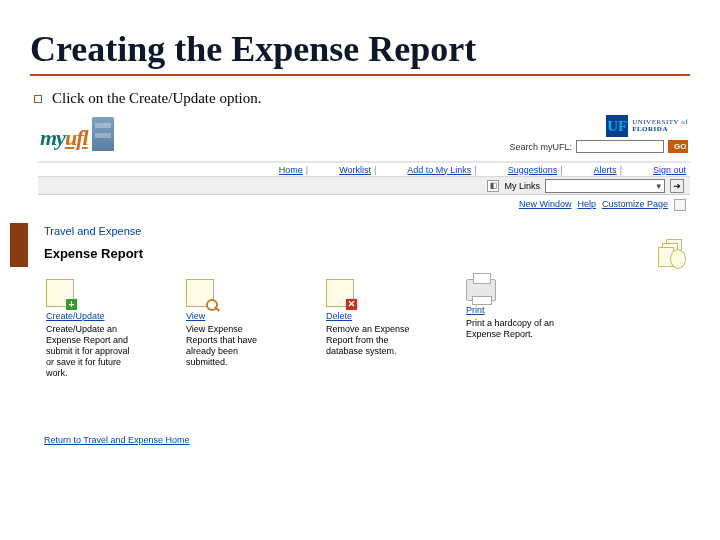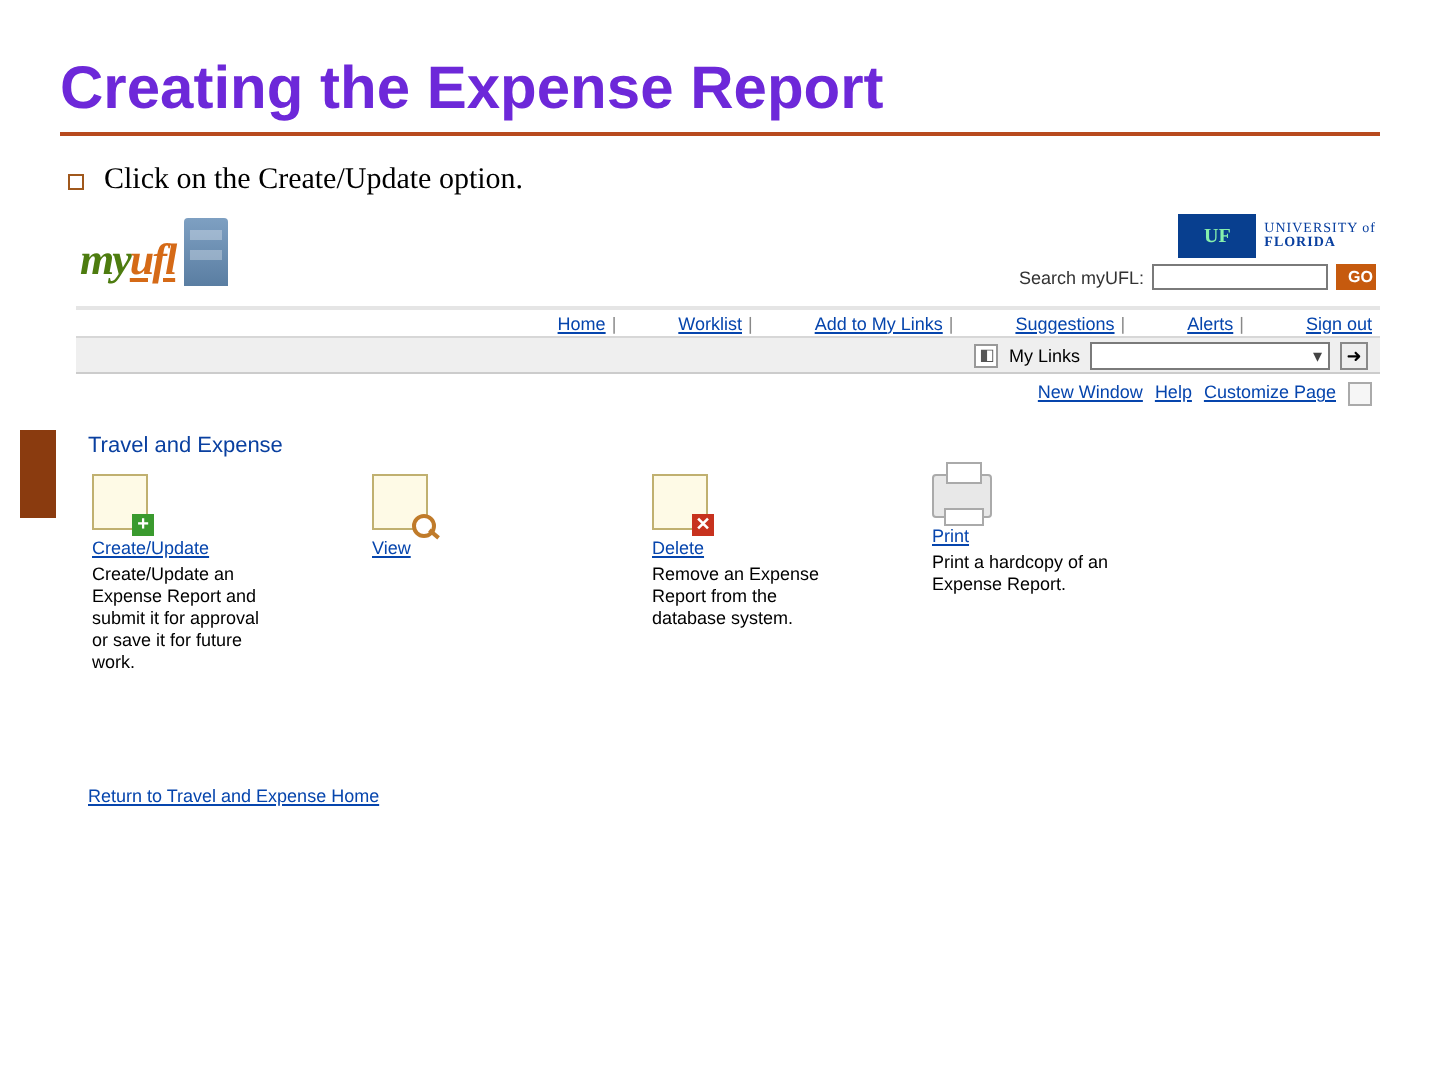--- a/index.html
+++ b/index.html
@@ -9,24 +9,24 @@
     background: #fff;
     font-family: Arial, Helvetica, sans-serif;
     width: 720px;
     height: 540px;
     overflow: hidden;
   }
   .slide {
     padding: 28px 30px 0 30px;
   }
   .slide-title {
-    font-family: Liberation Sans, sans-serif;
-    font-size: 30px;
+    font-family: Liberation Serif, serif;
+    font-size: 36px;
     font-weight: bold;
-    color: #6d28d9;
+    color: #0f172a;
     margin: 0 0 4px 0;
   }
   .title-rule {
     height: 2px;
     background: #b84a1e;
     margin-bottom: 14px;
   }
   .bullet-row {
     display: flex;
     align-items: center;
@@ -75,21 +75,21 @@
     gap: 2px;
     padding: 4px 0 0 2px;
   }
   .logo-my {
     font-family: Georgia, serif;
     font-size: 22px;
     font-weight: bold;
     font-style: italic;
     letter-spacing: -1px;
   }
-  .logo-my .c1 { color: #4d7c0f; }
+  .logo-my .c1 { color: #0f766e; }
   .logo-my .c2 { color: #d56a17; text-decoration: underline; }
   .logo-cent {
     width: 22px;
     height: 34px;
     background: linear-gradient(#7ea0c2, #5a7ea2);
     border-radius: 2px 2px 0 0;
     position: relative;
     margin-left: 2px;
   }
   .logo-cent::before, .logo-cent::after {
@@ -108,26 +108,26 @@
     padding: 2px 2px 0 0;
   }
   .uf-logo {
     display: flex;
     align-items: center;
     justify-content: flex-end;
     gap: 4px;
     margin-bottom: 3px;
   }
   .uf-sq {
-    width: 39px;
+    width: 22px;
     height: 22px;
     background: #083f8f;
-    color: #86efac;
+    color: #0ea5e9;
     font-weight: bold;
-    font-size: 10px;
+    font-size: 15px;
     display: flex;
     align-items: center;
     justify-content: center;
     font-family: "Times New Roman", serif;
   }
   .uf-text {
     line-height: 7px;
     font-size: 7px;
     color: #0a40a0;
     font-family: "Times New Roman", serif;
@@ -399,34 +399,44 @@
     <div class="util-row">
       <a>New Window</a>
       <a>Help</a>
       <a>Customize Page</a>
       <span class="util-ico"></span>
     </div>
 
     
     <div class="sec">
       <div class="sec-h1">Travel and Expense</div>
+      <div class="sec-h2">
+        <span>Expense Report</span>
+        <span class="doc-stack">
+          <span></span>
+            <span></span>
+            <span></span>
+          <span class="doc-dot"></span>
+        </span>
+      </div>
 
       <div class="action-grid">
         <div class="action">
           <div class="aicon">
               <span class="corner-plus">+</span>
             </div>
           <a class="action-title">Create/Update</a>
           <div>Create/Update an Expense Report and submit it for approval or save it for future work.</div>
         </div>
         <div class="action">
           <div class="aicon">
               <span class="corner-mag"></span>
             </div>
           <a class="action-title">View</a>
+          <div>View Expense Reports that have already been submitted.</div>
         </div>
         <div class="action">
           <div class="aicon">
               <span class="corner-x">✕</span>
             </div>
           <a class="action-title">Delete</a>
           <div>Remove an Expense Report from the database system.</div>
         </div>
         <div class="action">
           <div class="printer"></div>

